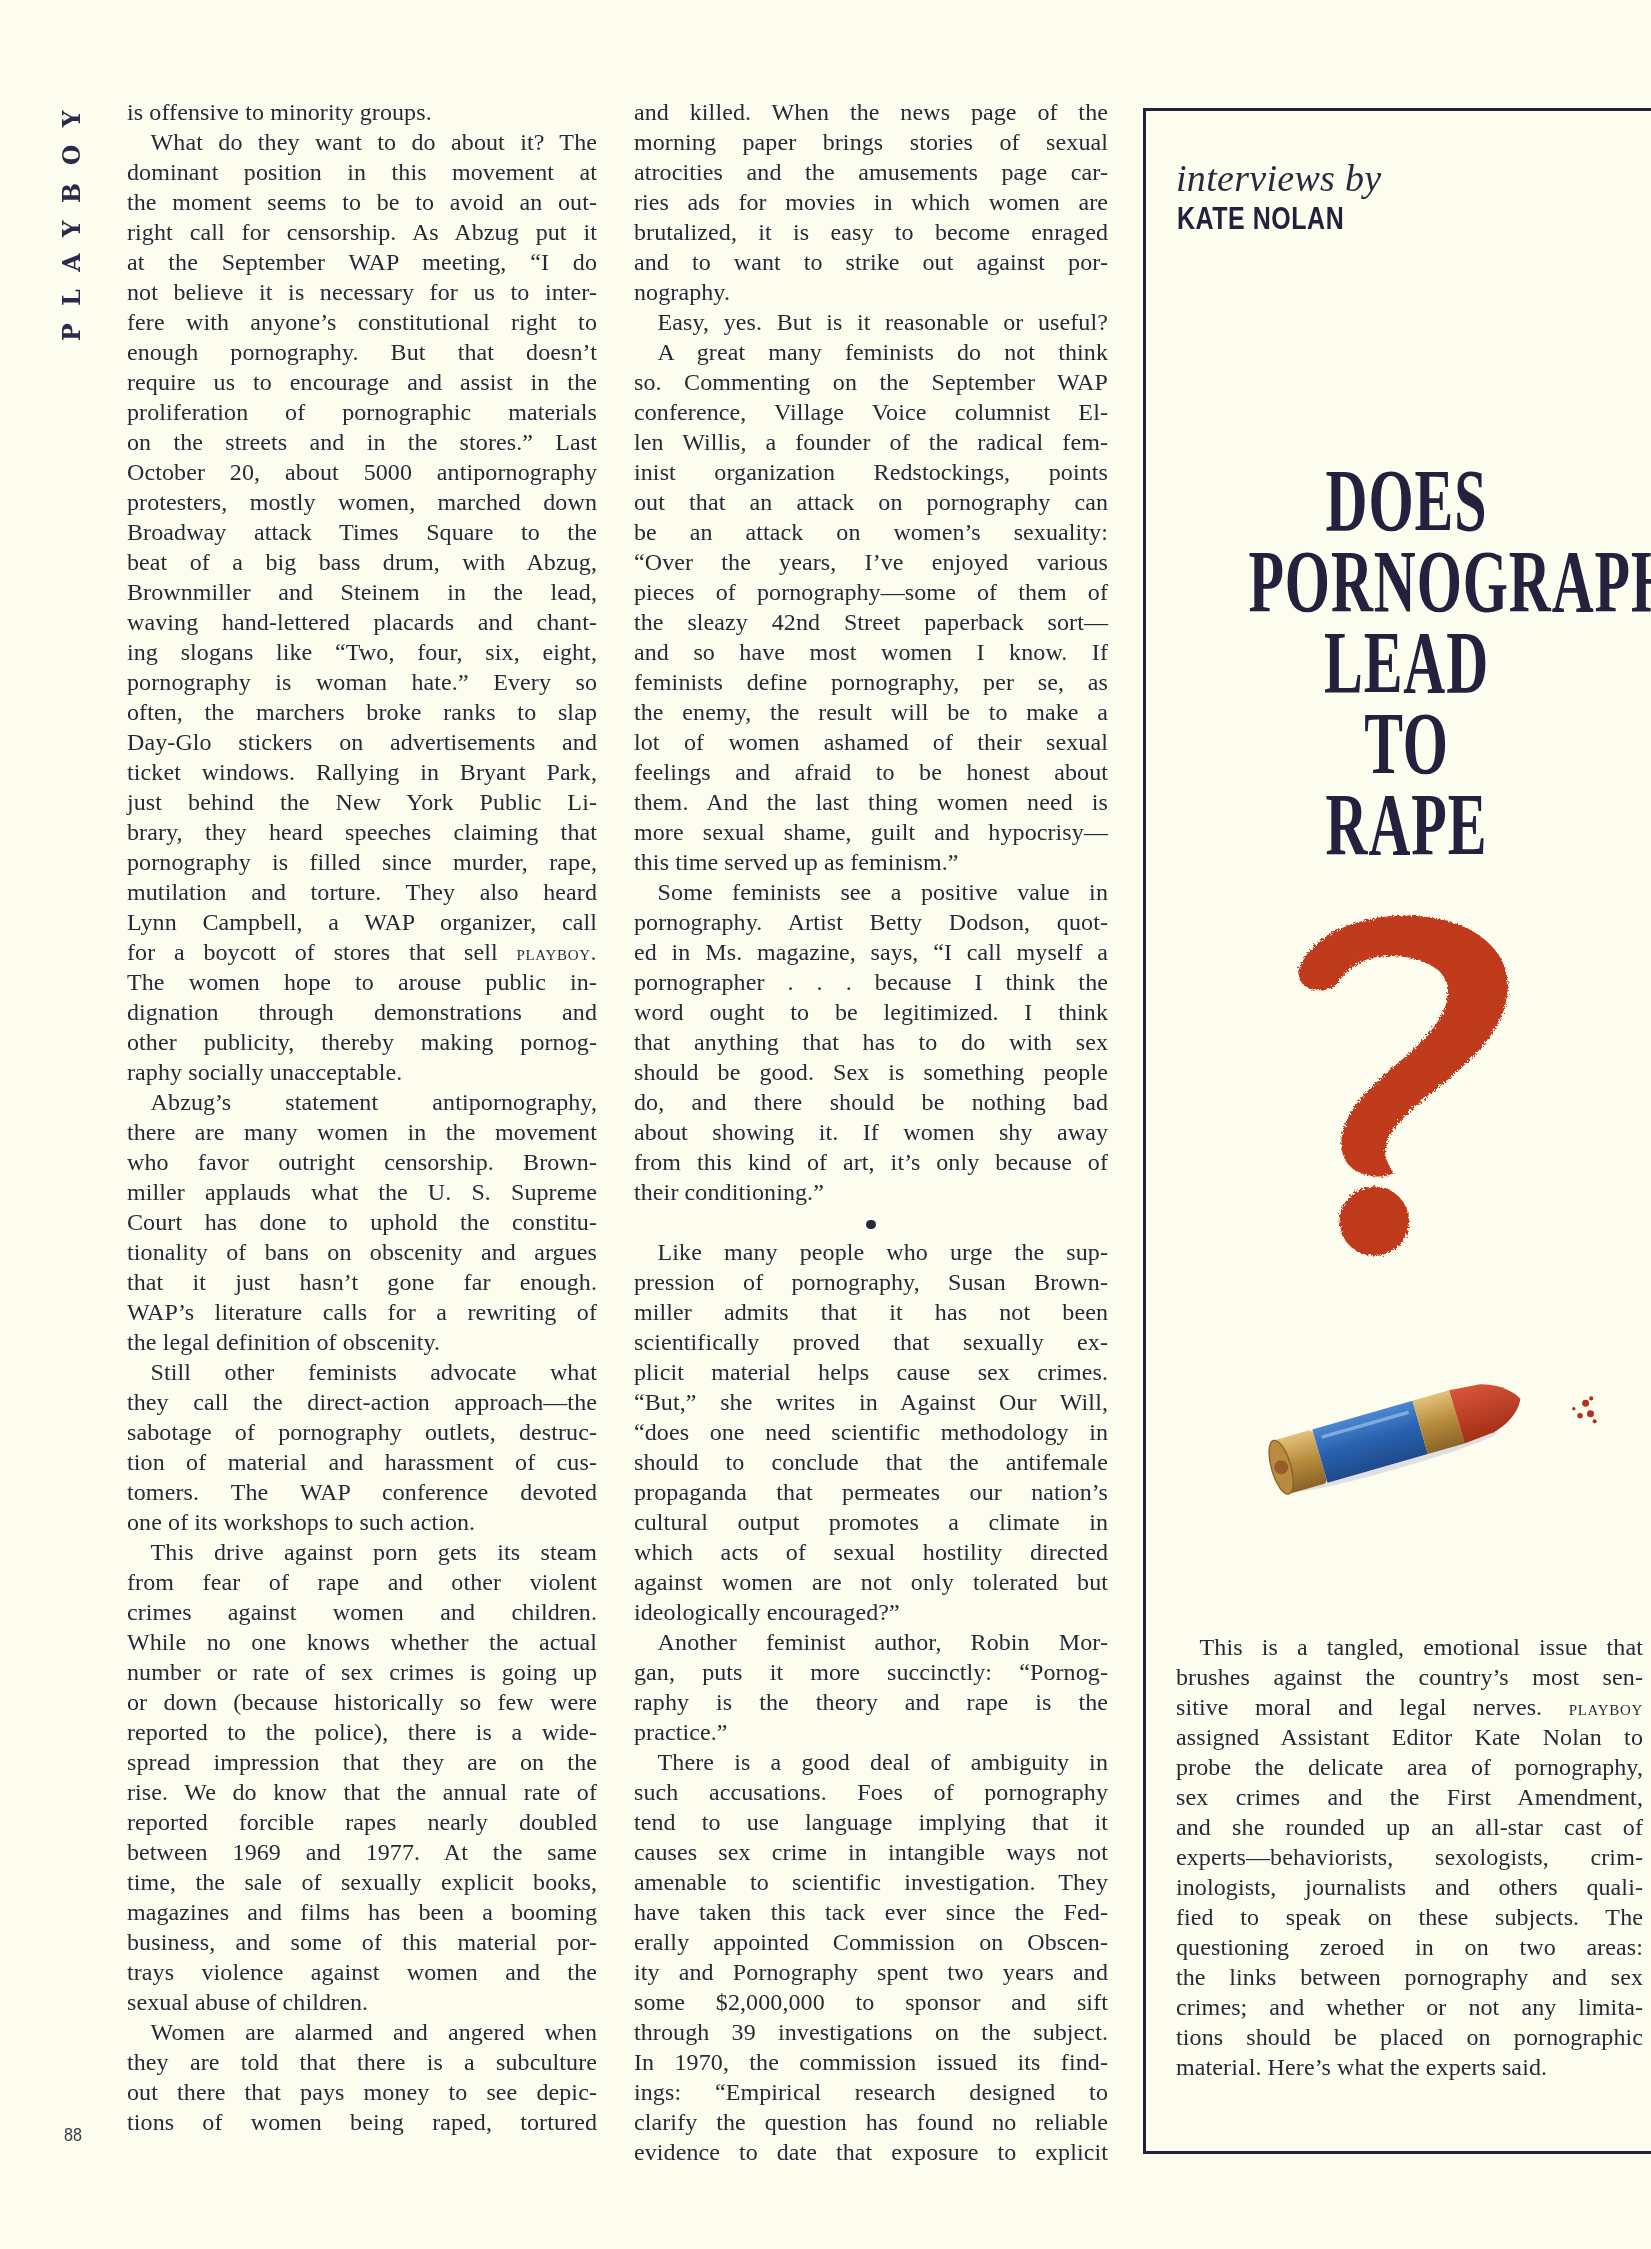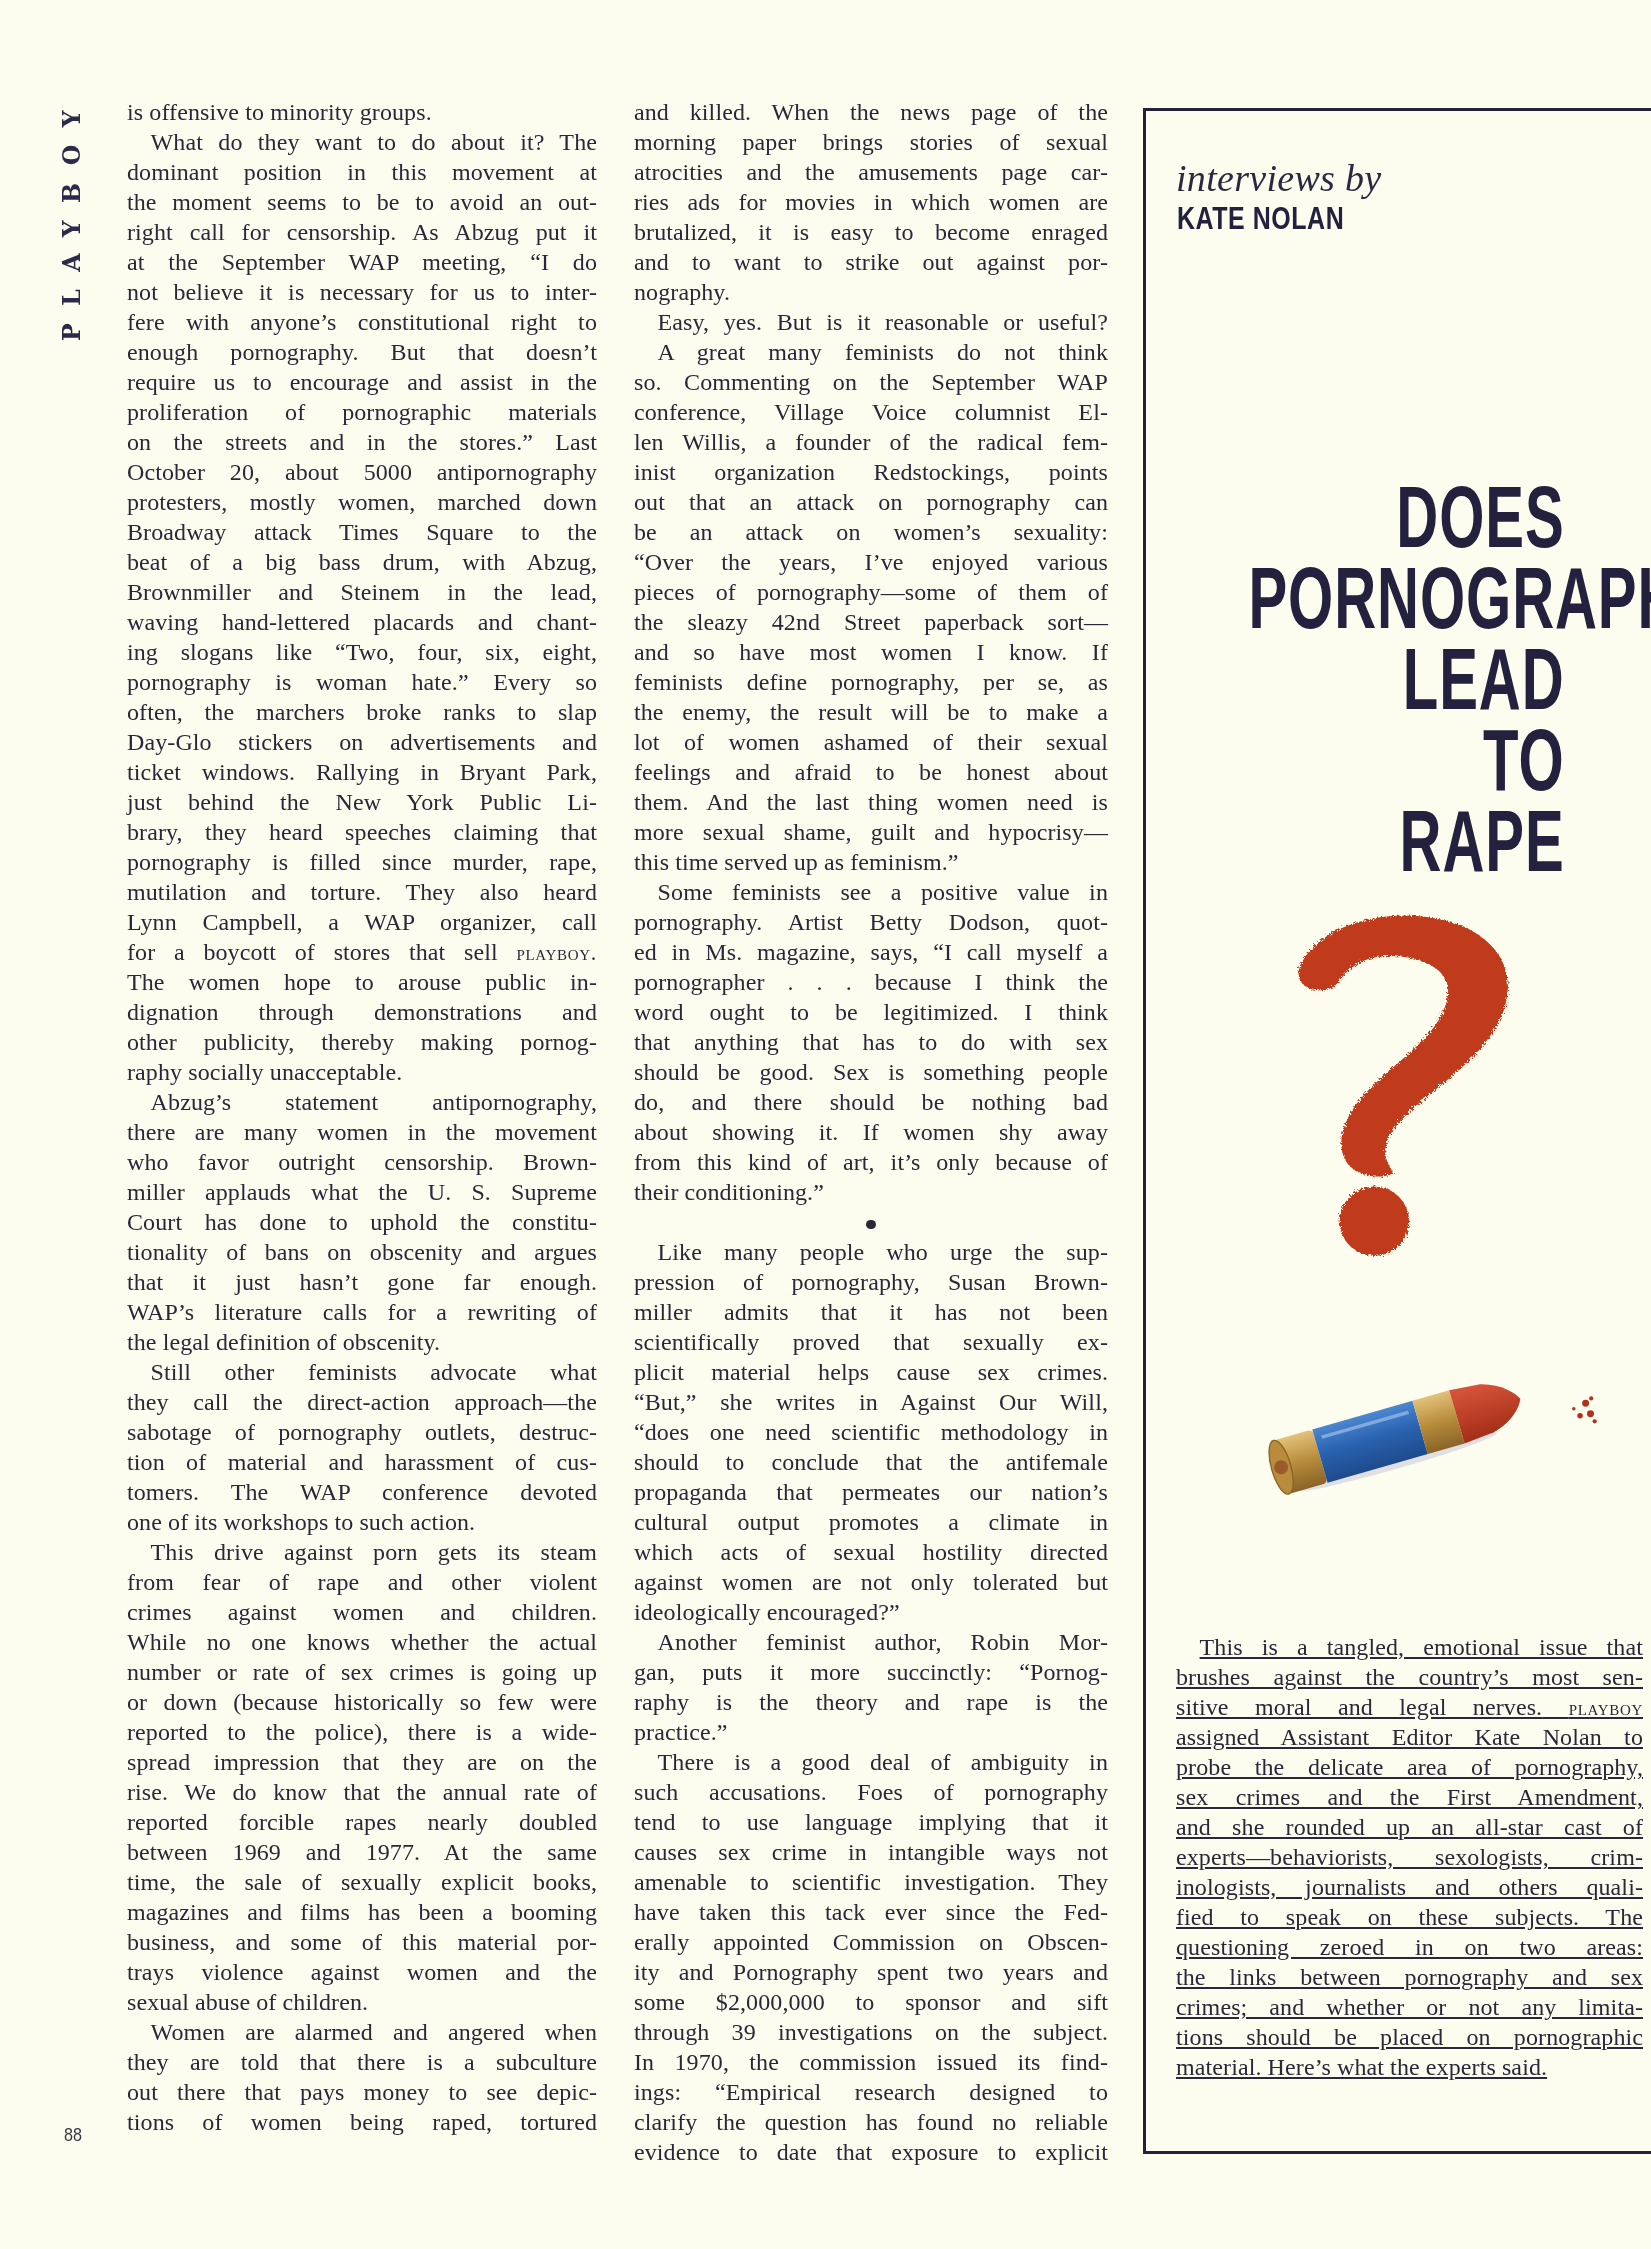--- a/index.html
+++ b/index.html
@@ -24,21 +24,21 @@
     height: 30px;
     overflow: visible;
   }
   .col .ln.last { text-align-last: left; }
   .col .ln.ind { text-indent: 23.6px; }
   .col .ln.center { text-align: center; text-align-last: center; }
   .sc { font-variant: small-caps; letter-spacing: 0.7px; font-size: 0.92em; }
   .it { }
   #col1 { left: 127px; top: 97px; width: 470px; }
   #col2 { left: 634px; top: 97px; width: 474px; }
-  #box-text { left: 1176px; top: 1632px; width: 467px; text-decoration: underline; }
+  #box-text { left: 1176px; top: 1632px; width: 467px; }
 
   .bullet-dot {
     display: inline-block; width: 9.7px; height: 9.7px; border-radius: 50%;
     background: #2a2838; vertical-align: middle;
   }
 
   #running-head {
     position: absolute; left: 54px; top: 106px; width: 35px; height: 222px;
   }
   #running-head span {
@@ -67,23 +67,23 @@
     font-size: 38px; color: #2b2940; letter-spacing: 0.3px;
   }
   #byline-name {
     position: absolute; left: 1177px; top: 200px;
     font-family: "Liberation Sans", sans-serif; font-weight: bold;
     font-size: 32px; color: #23213d;
     transform: scaleX(0.78); transform-origin: left;
     letter-spacing: 0.7px;
   }
   #headline {
-    position: absolute; left: 1167px; top: 476px; width: 479px;
-    text-align: right;
-    font-family: Liberation Sans, sans-serif; font-weight: bold;
+    position: absolute; left: 1167px; top: 460px; width: 479px;
+    text-align: center;
+    font-family: Liberation Serif, serif; font-weight: bold;
     color: #23213d;
   }
   #headline .hl {
     display: block; font-size: 88px; line-height: 81px;
     transform: scaleX(0.66); letter-spacing: 1.4px;
   }
 
   #illustration { position: absolute; left: 1236px; top: 889px; width: 415px; height: 695px; }
 </style>
 </head>

